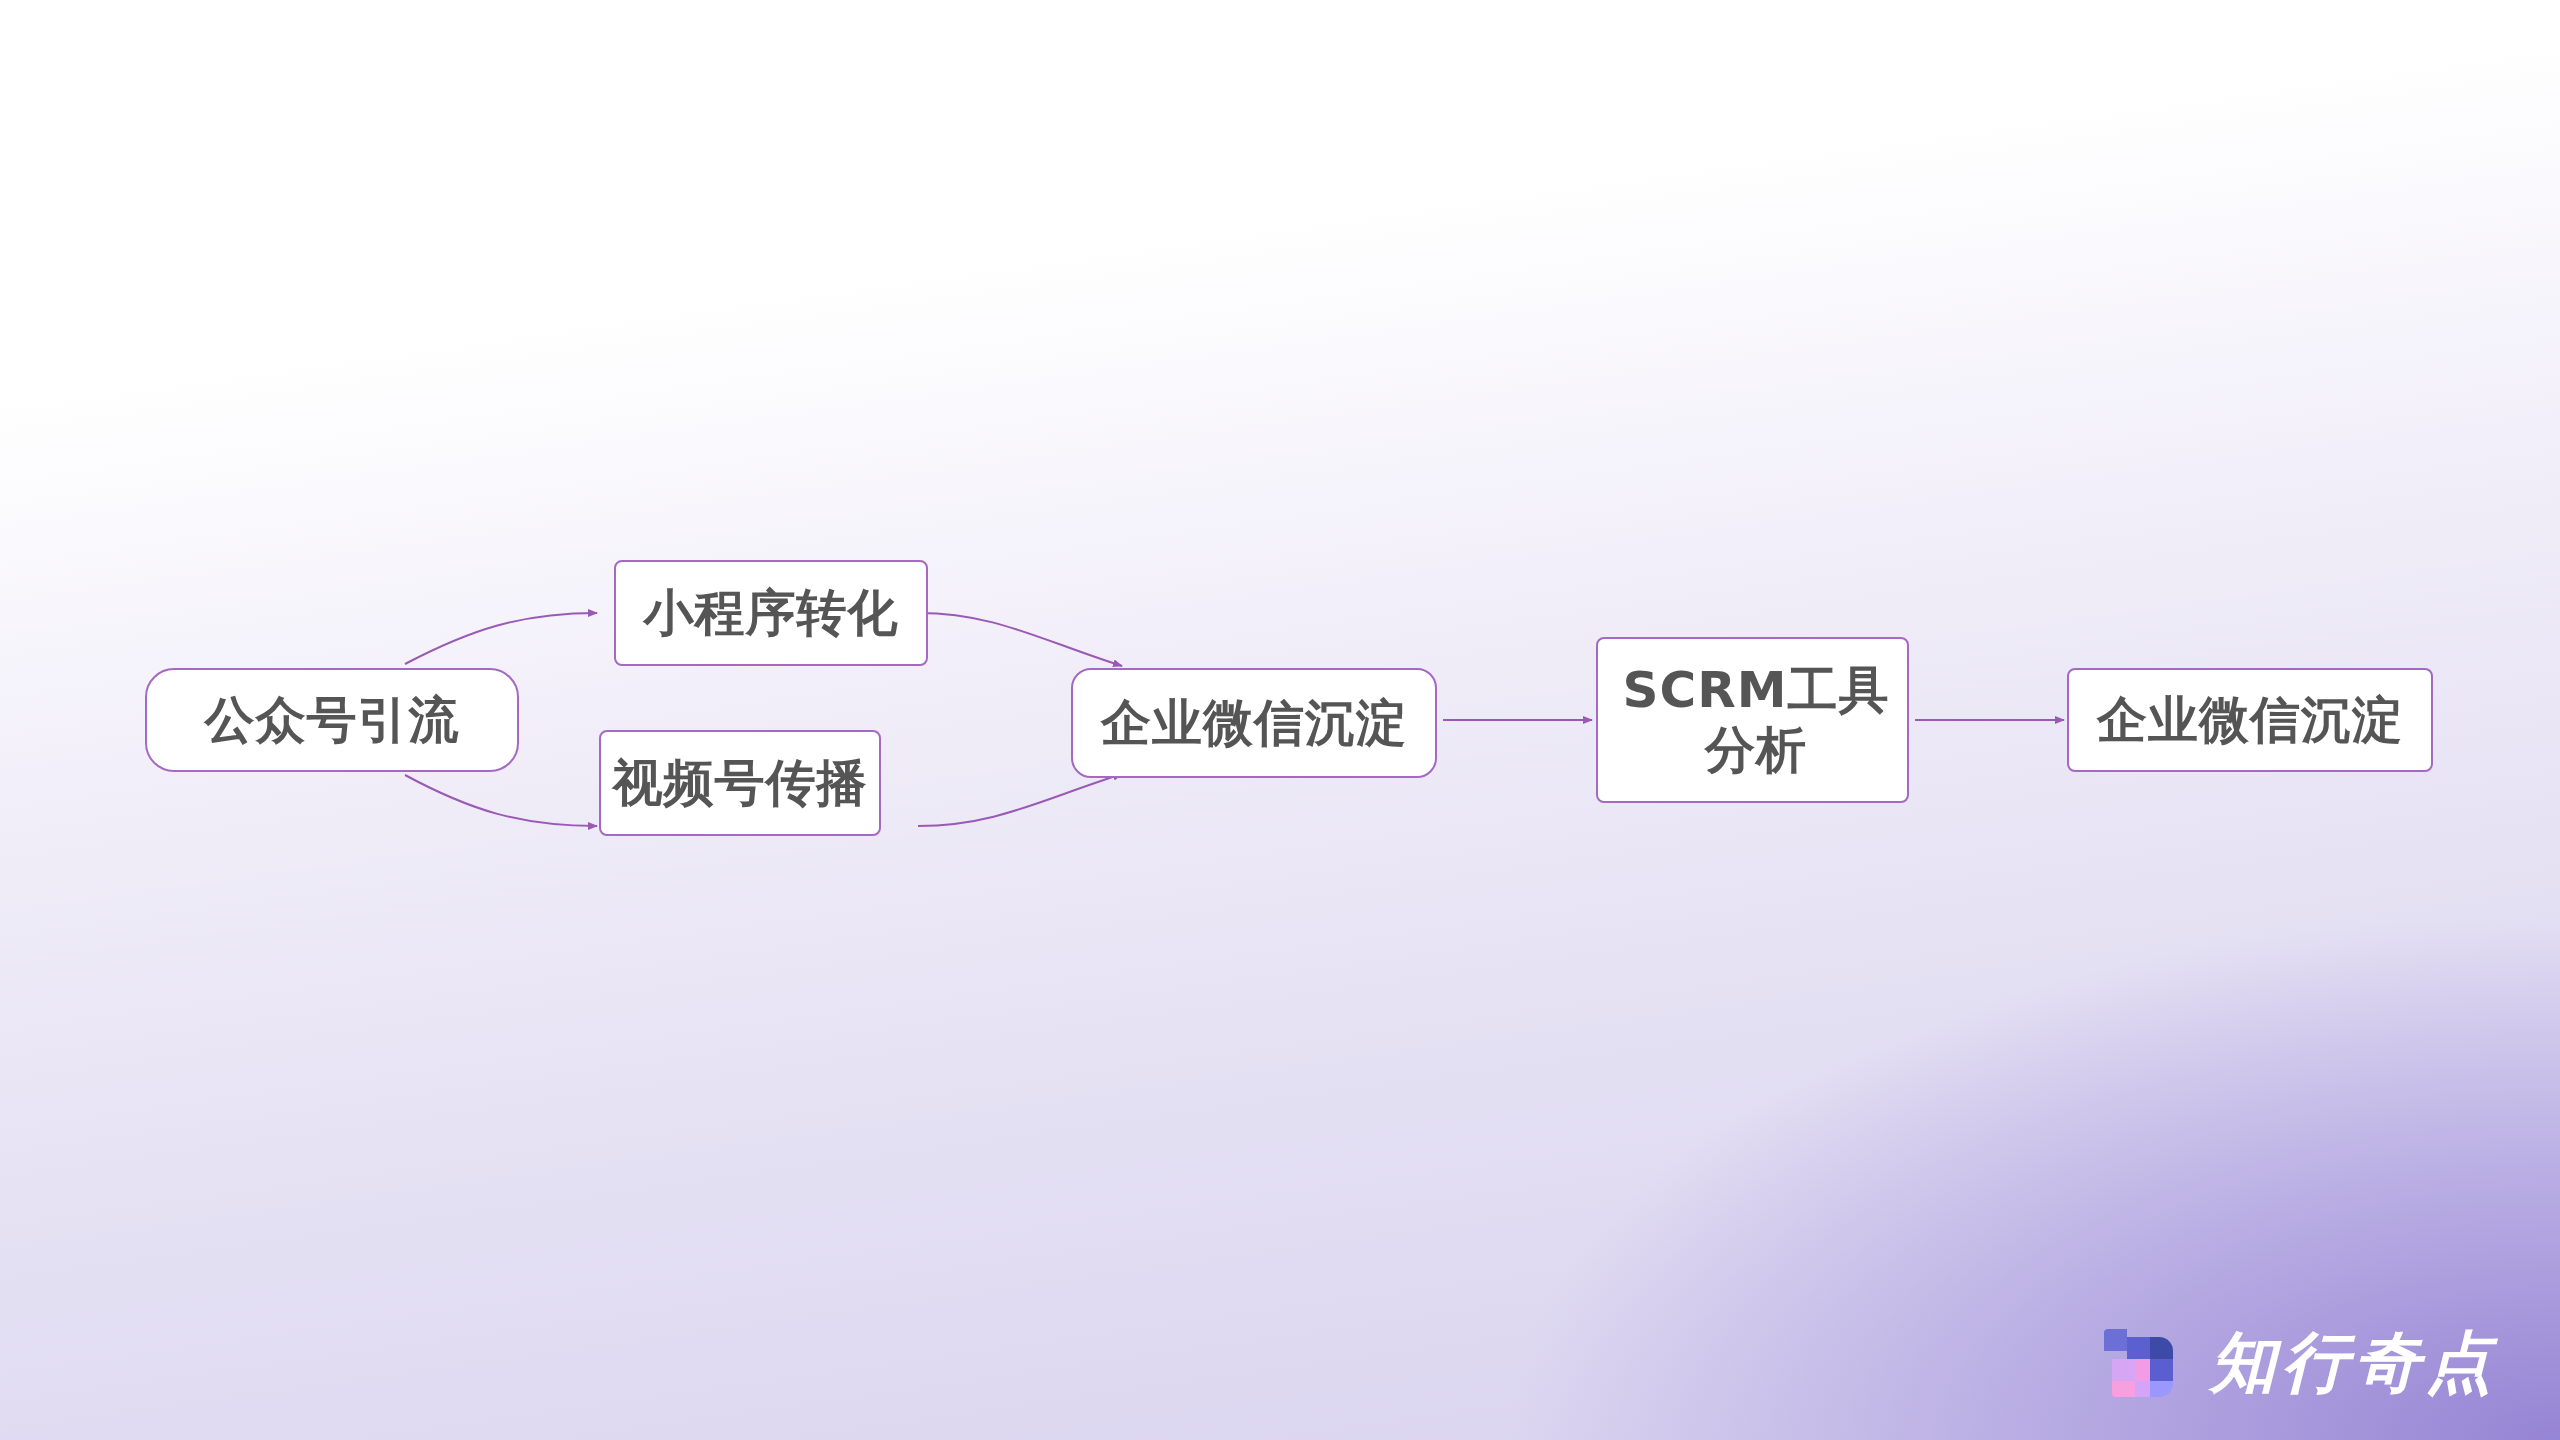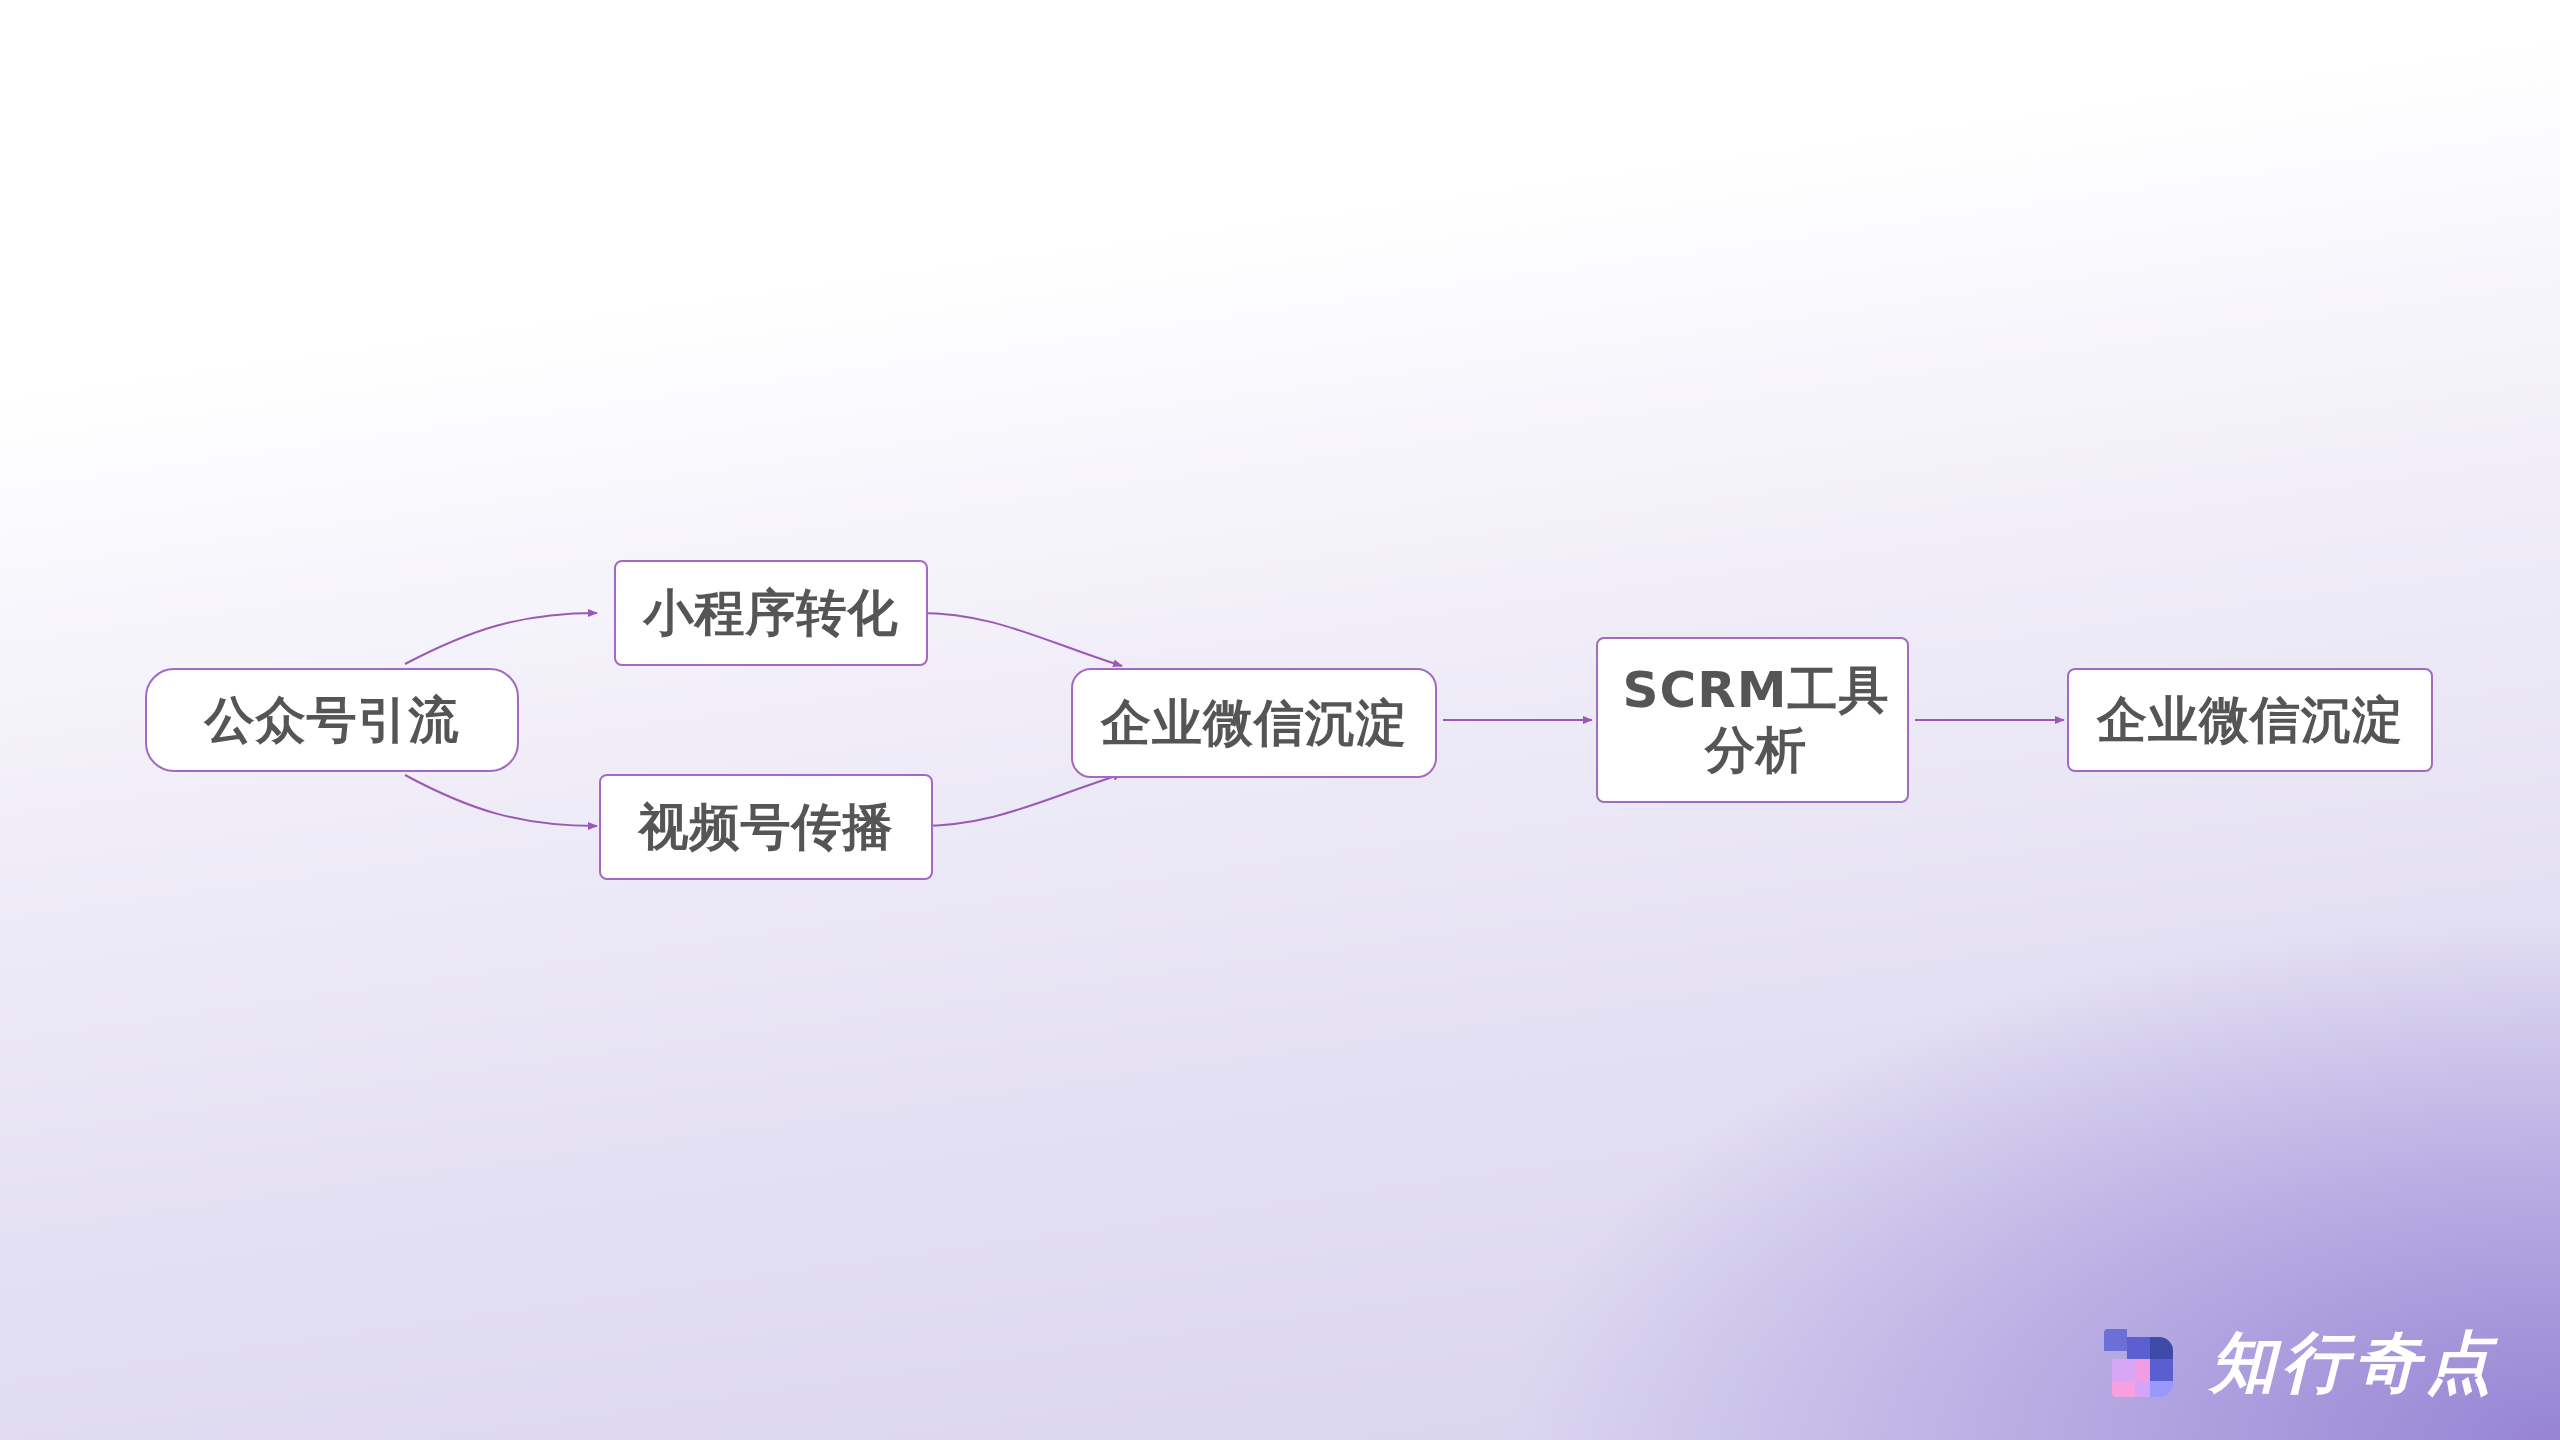--- a/index.html
+++ b/index.html
@@ -40,21 +40,21 @@
   </svg>
 
   <div class="node" style="left:145px;top:668px;width:374px;height:104px;border-radius:29px;">
     <span>公众号引流</span>
   </div>
 
   <div class="node" style="left:599px;top:560px;width:314px;height:106px;margin-left:15px;">
     <span>小程序转化</span>
   </div>
 
-  <div class="node" style="left:599px;top:774px;width:334px;height:106px;">
+  <div class="node" style="left:599px;top:730px;width:282px;height:106px;">
     <span>视频号传播</span>
   </div>
 
   <div class="node" style="left:1071px;top:668px;width:366px;height:110px;border-radius:20px;">
     <span>企业微信沉淀</span>
   </div>
 
   <div class="node" style="left:1596px;top:637px;width:313px;height:166px;flex-direction:column;padding-left:7px;">
     <span>SCRM工具</span>
     <span>分析</span>

